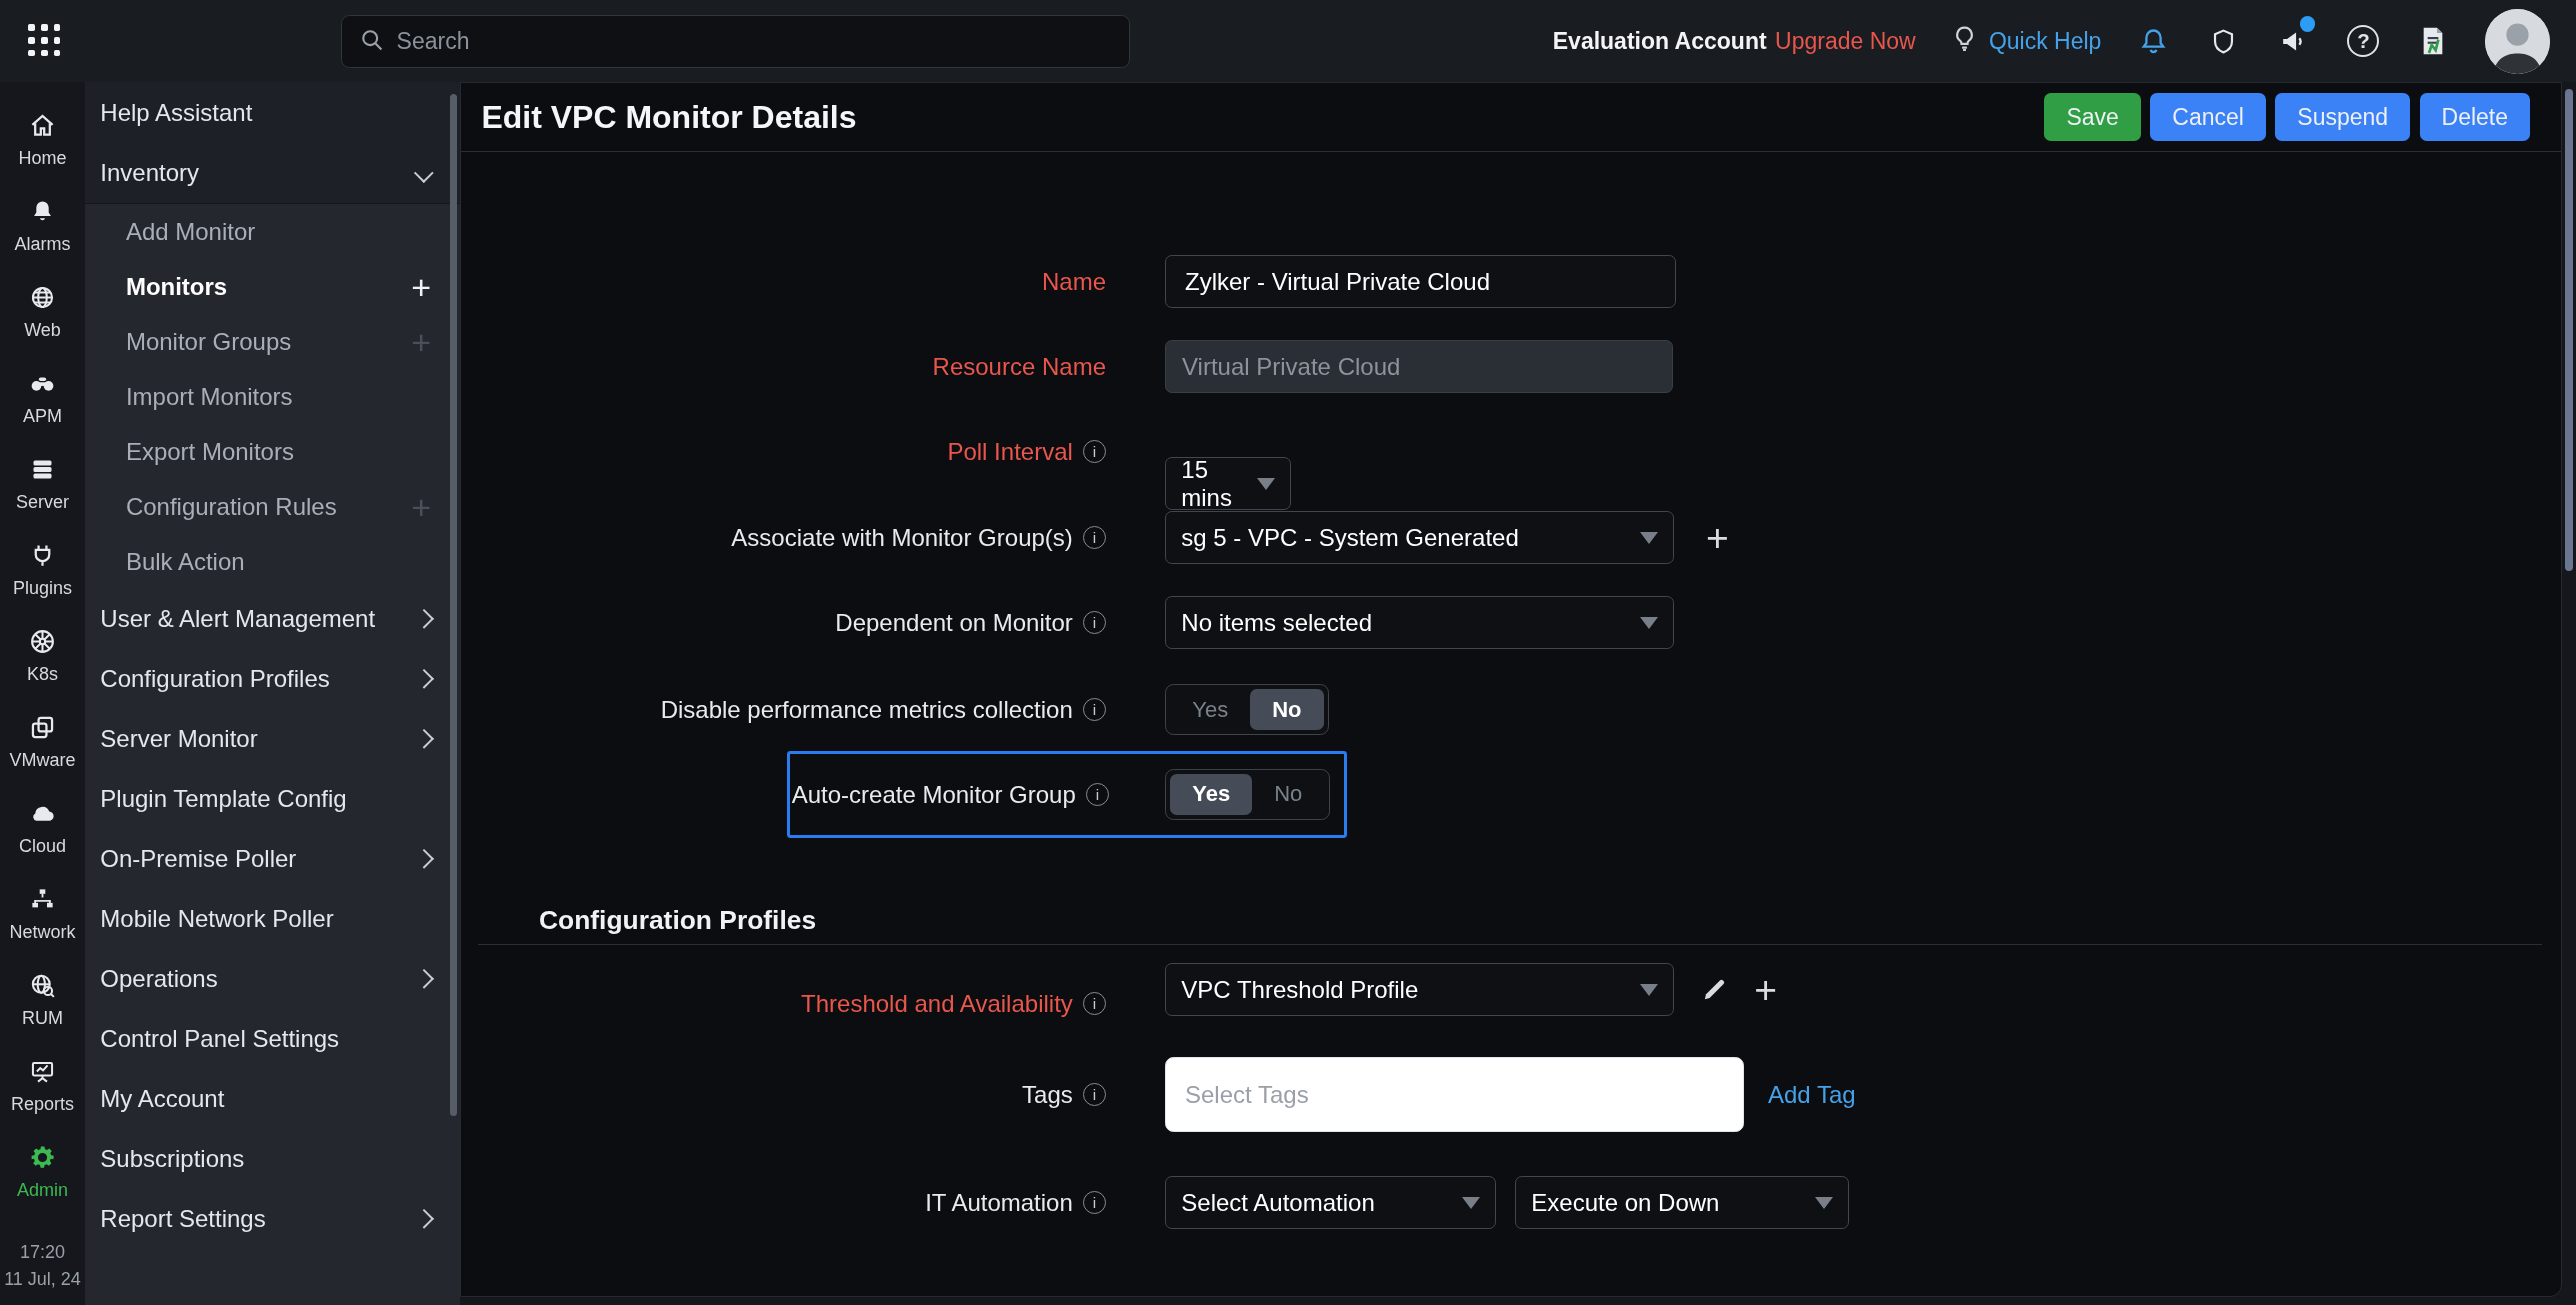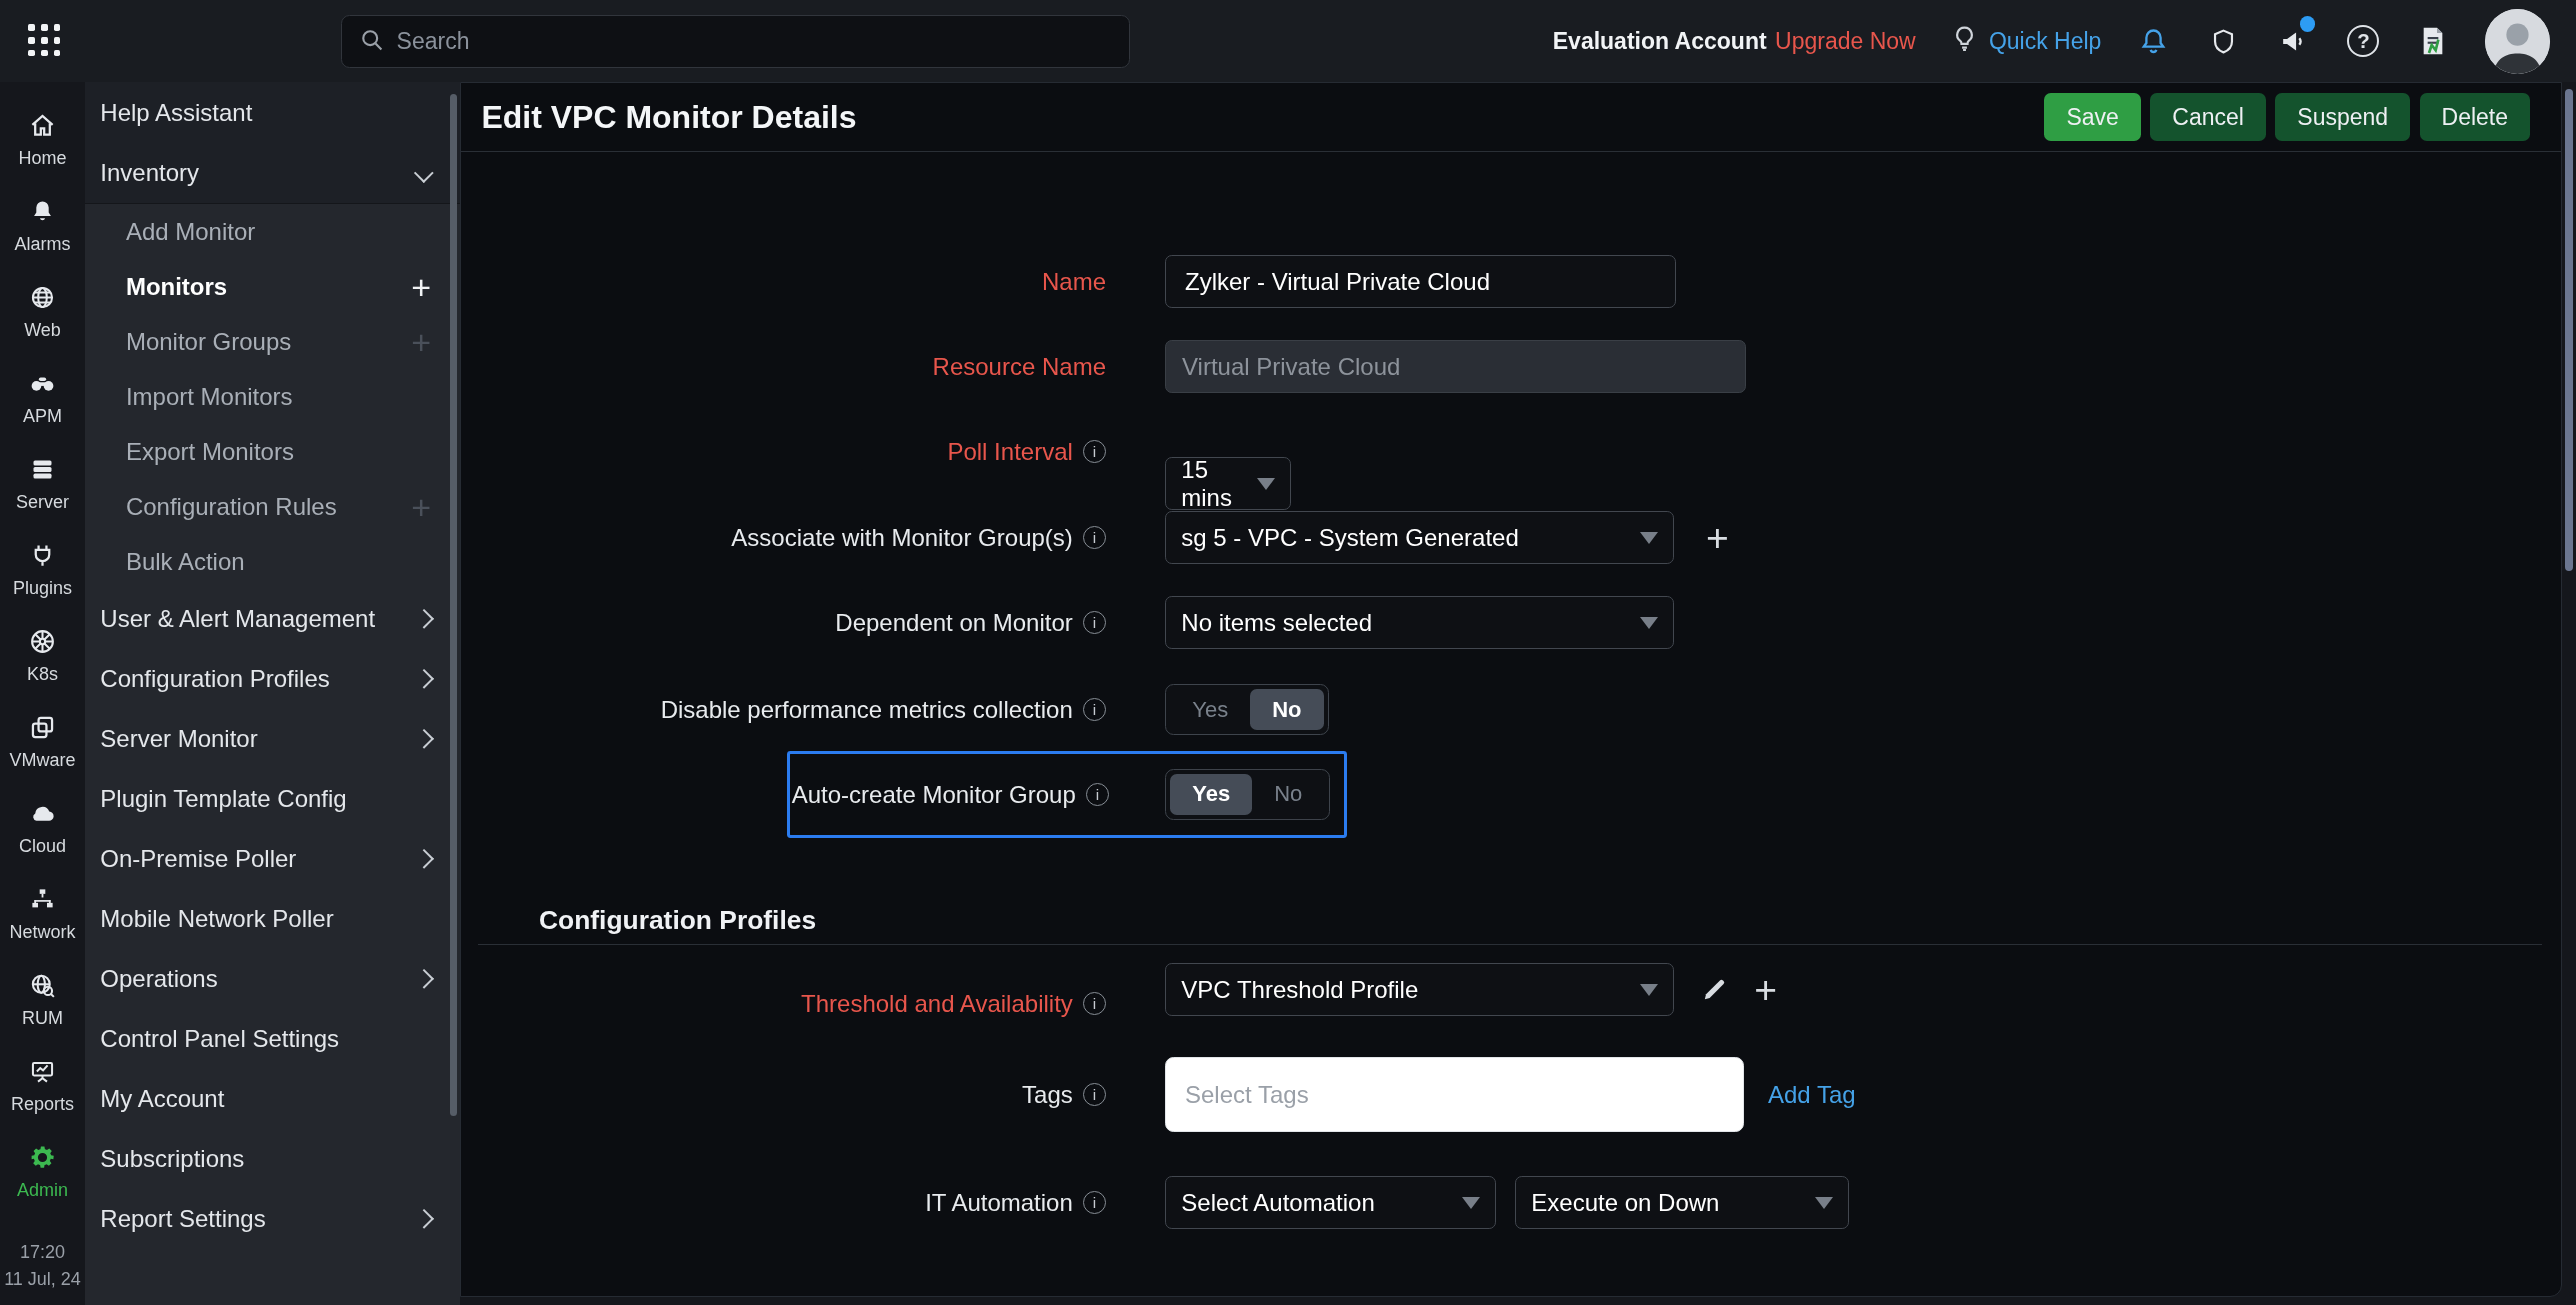--- a/index.html
+++ b/index.html
@@ -70,21 +70,21 @@
     border-radius:4.3px; background:#565d67; }
 
   
   .mainwrap { grid-column:3; grid-row:2; background:#15171c; position:relative; }
   .panel { position:absolute; left:0; top:0; width:2102px; height:1215px;
     background:#0b0d11; border:0.9px solid #262b33; border-radius:0 0 12px 0; overflow:hidden; }
   .panel-header { height:69px; border-bottom:0.9px solid #2a2f36; display:flex; align-items:center;
     padding:0 31px 0 20.4px; justify-content:space-between; }
   .panel-title { font-size:32px; font-weight:700; color:#f4f6f8; }
   .hbtns { display:flex; gap:9.4px; }
-  .btn { height:48px; padding:0 22px; border-radius:6.8px; background:#14532d; color:#eef0f3;
+  .btn { height:48px; padding:0 22px; border-radius:6.8px; background:#3b82f6; color:#eef0f3;
     font-size:23px; display:flex; align-items:center; cursor:pointer; border:none; font-family:inherit; }
   .btn.save { background:#2f9e44; }
 
   .panel-body { position:relative; width:100%; height:1146px; }
   .frow { position:absolute; left:0; width:100%; }
   .flabel { position:absolute; left:78px; width:567px; display:flex; justify-content:flex-end;
     align-items:center; gap:10.2px; font-size:24px; color:#e8ebee; }
   .flabel.red { color:#e8564c; }
   .fctrl { position:absolute; left:704px; display:flex; align-items:center; }
   .info { width:23px; height:23px; min-width:23px; border:1.7px solid #878d95; border-radius:50%;
@@ -446,21 +446,21 @@
           <div class="fctrl" style="top:0;height:53px;">
             <input class="tinput" style="width: 511px;" value="Zylker - Virtual Private Cloud">
           </div>
         </div>
 
         <div class="frow" style="top:188px;height:53px;">
           <div class="flabel red" style="top:0;height:53px;">
             <span>Resource Name</span>
           </div>
           <div class="fctrl" style="top:0;height:53px;">
-            <input class="tinput disabled" style="width: 581px; padding-left: 16px;" disabled="" placeholder="Virtual Private Cloud">
+            <input class="tinput disabled" style="width: 508px; padding-left: 16px;" disabled="" placeholder="Virtual Private Cloud">
           </div>
         </div>
 
         <div class="frow" style="top:273px;height:53px;">
           <div class="flabel red" style="top:0;height:53px;">
             <span>Poll Interval</span>
             <i class="info">i</i>
           </div>
           <div class="fctrl" style="top:0;height:53px;margin-top:32px;">
             <div class="dd" style="width:126px;">

